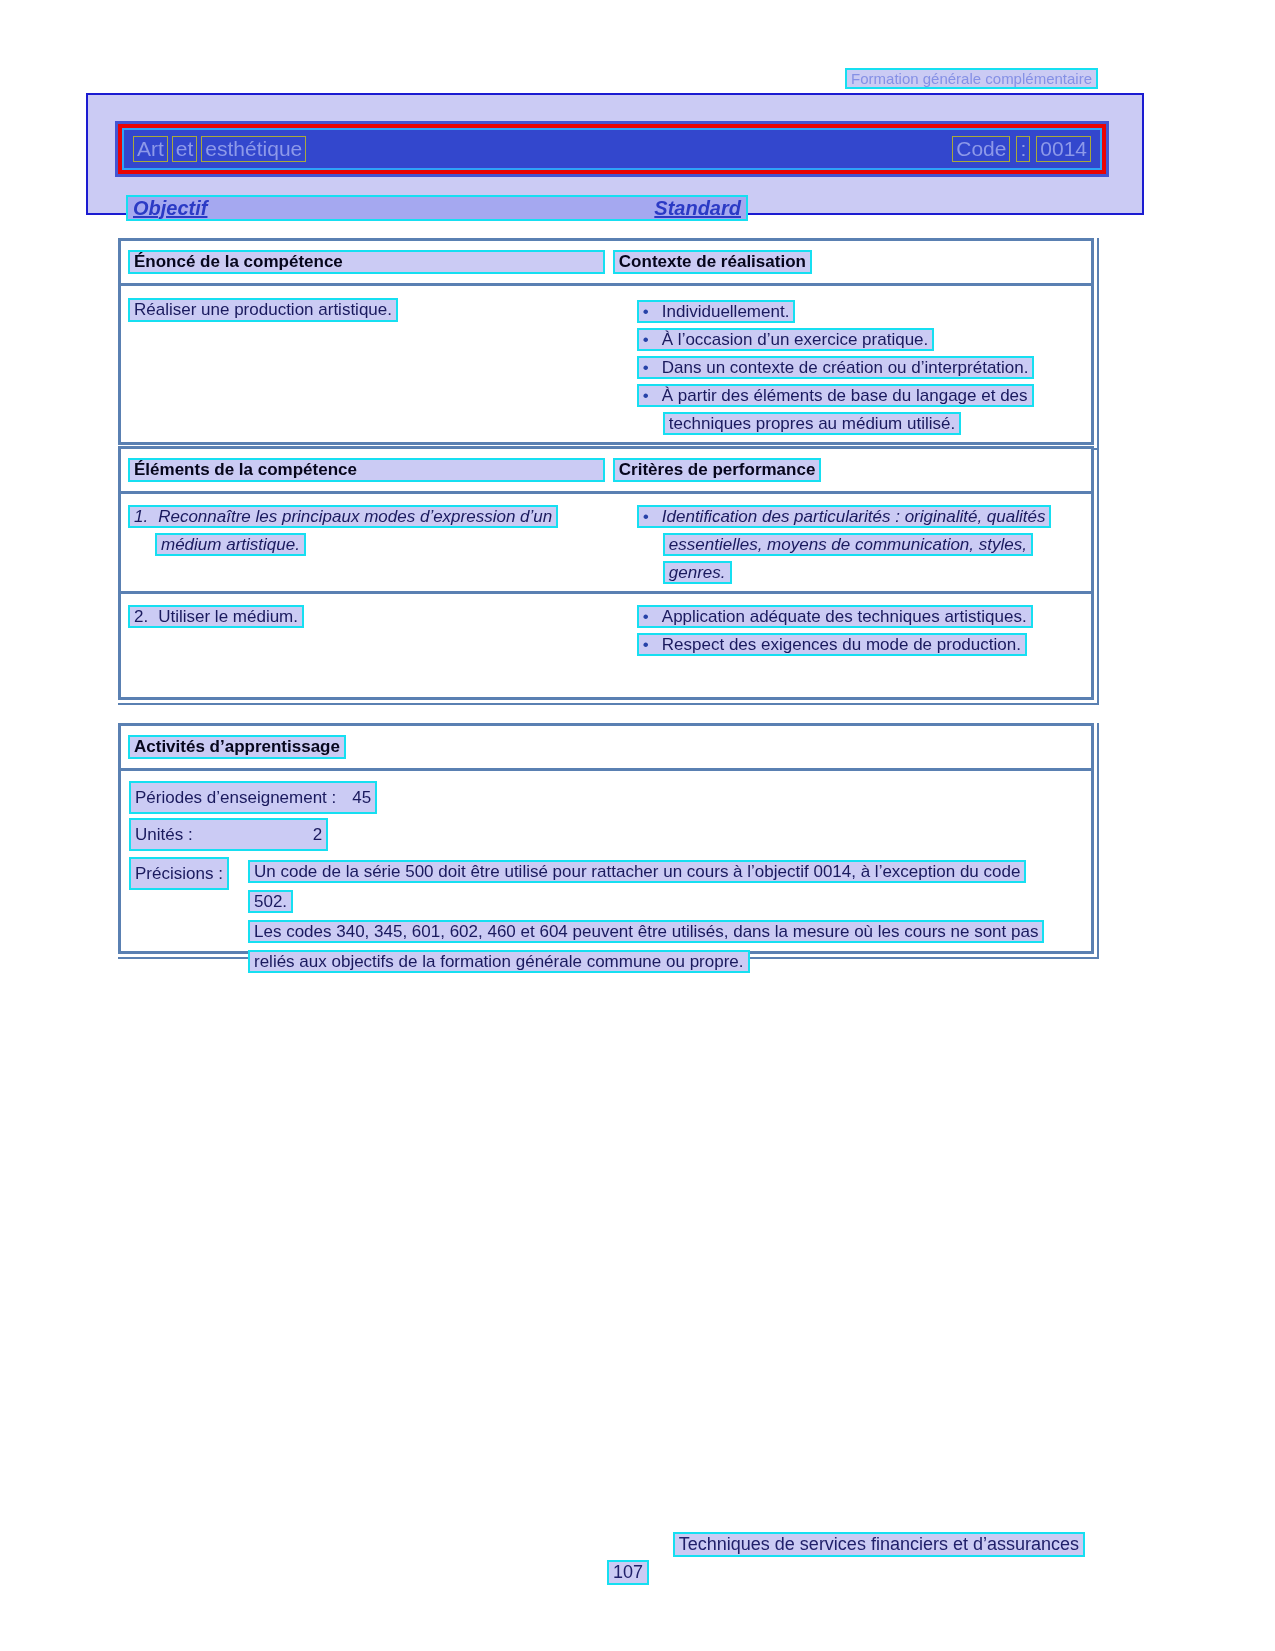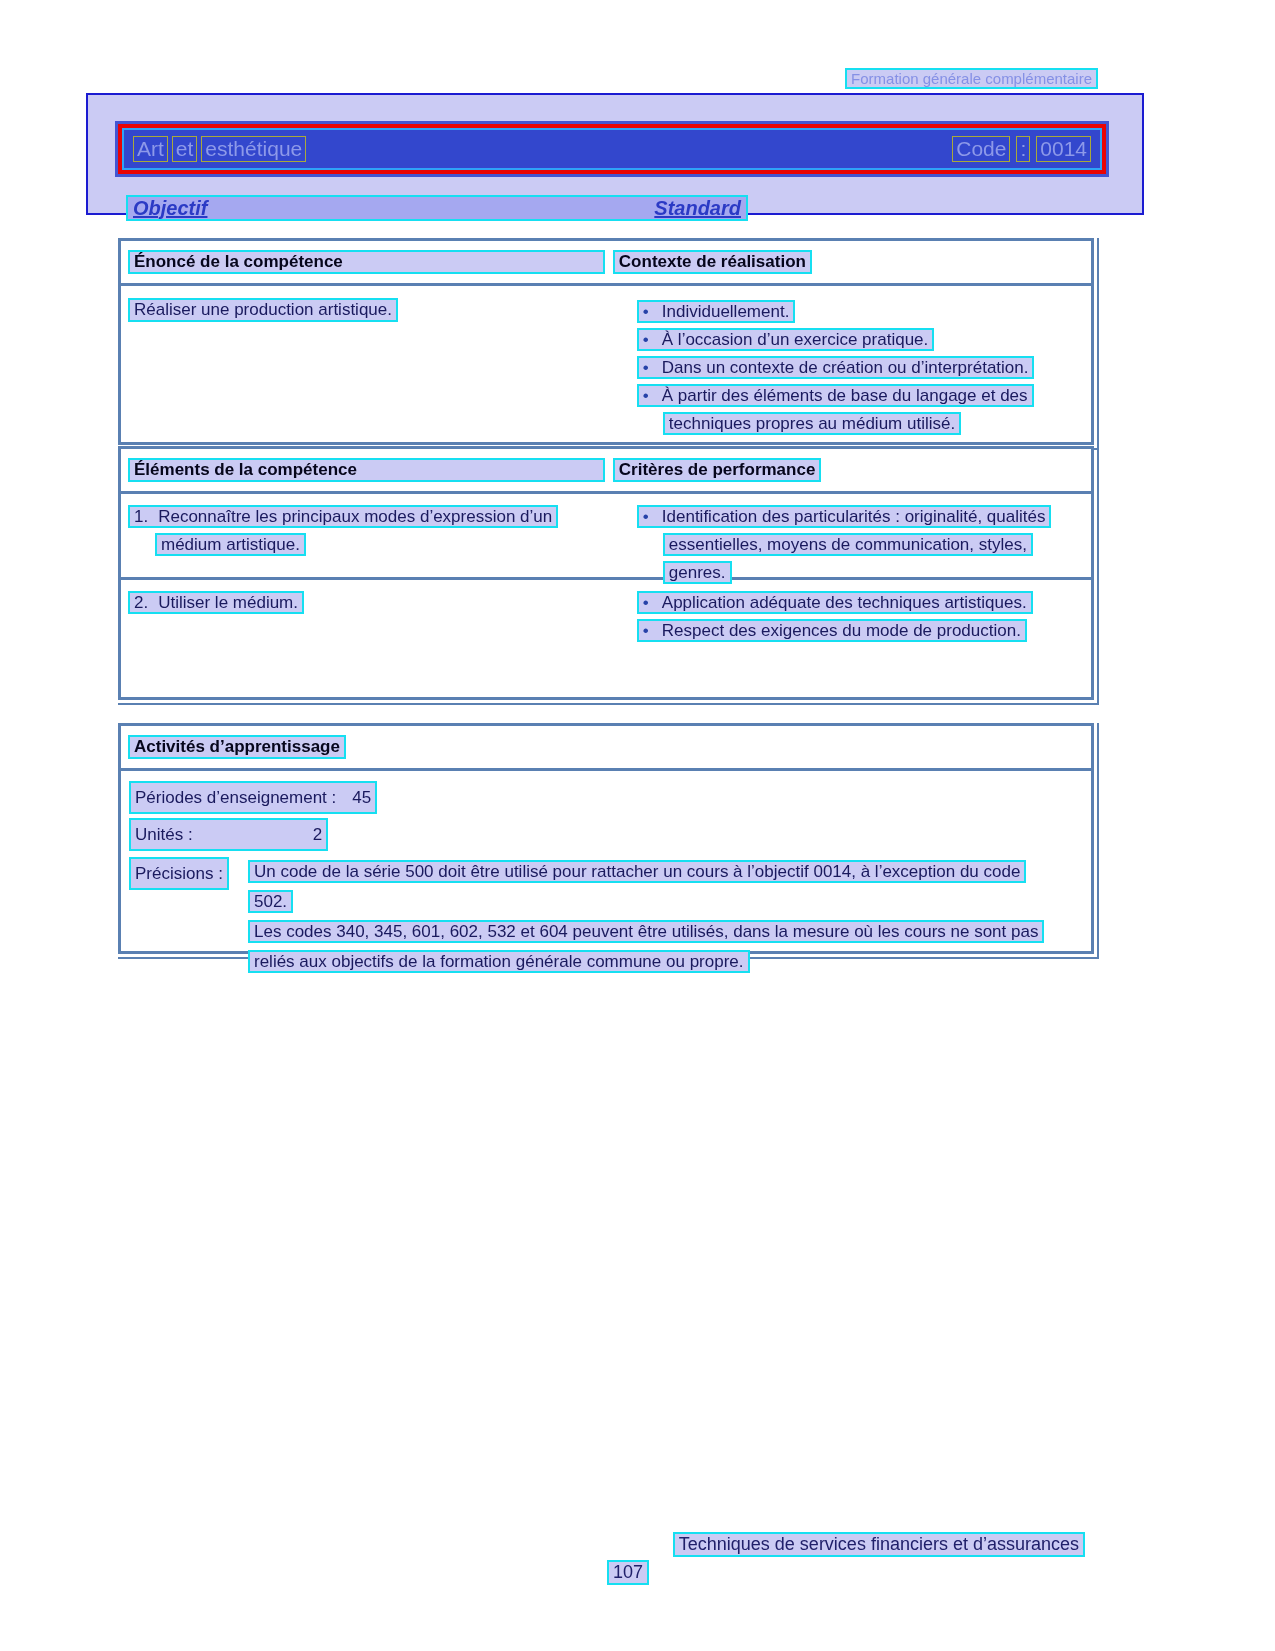--- a/index.html
+++ b/index.html
@@ -76,21 +76,21 @@
   .tbody .c1 { padding-right: 54px; }
 
   ul.blist { list-style: none; margin: 0; padding: 0 5px 0 24px; line-height: 28px; }
   ul.blist li { padding-left: 26px; text-indent: -26px; }
   .blt { color: #2742a8; margin-right: 13px; }
 
   .numline { padding-left: 27px; text-indent: -27px; line-height: 28px; }
   .num { margin-right: 10px; }
 
   .trow { display: flex; padding-top: 9px; }
-  .r1 { height: 86px; border-bottom: 3px solid #5a80b2; }
+  .r1 { height: 100px; border-bottom: 3px solid #5a80b2; font-style: italic; }
 
   
   #t3 .thead .c1 { width: 100%; }
   .abody { padding: 6px 0 0 8px; font-size: 17px; }
   .arow-inline { margin-top: 4px; line-height: 29px; }
   .spacer-sm { display: inline-block; width: 16px; }
   .spacer-lg { display: inline-block; width: 120px; }
   .prec { display: grid; grid-template-columns: 119px 805px; margin-top: 6px; align-items: start; }
   .prec-label { line-height: 29px; }
   .prec-items p { line-height: 30px; margin: 0; }
@@ -205,21 +205,21 @@
       </div>
       <div class="arow-inline">
         <span class="hl hl-inline"><span>Unités :</span><span class="spacer-lg"></span><span>2</span></span>
       </div>
       <div class="prec">
         <div class="prec-label">
           <span class="hl hl-inline">Précisions :</span>
         </div>
         <div class="prec-items">
           <p><span class="hl">Un code de la série 500 doit être utilisé pour rattacher un cours à l’objectif 0014, à l’exception du code 502.</span></p>
-          <p><span class="hl">Les codes 340, 345, 601, 602, 532 et 604 peuvent être utilisés, dans la mesure où les cours ne sont pas reliés aux objectifs de la formation générale commune ou propre.</span></p>
+          <p><span class="hl">Les codes 340, 345, 601, 602, 460 et 604 peuvent être utilisés, dans la mesure où les cours ne sont pas reliés aux objectifs de la formation générale commune ou propre.</span></p>
         </div>
       </div>
     </div>
   </div>
 </div>
 
 <div class="footer">
   <span class="hl hl-inline">Techniques de services financiers et d’assurances</span>
 </div>
 <div class="pagenum">

